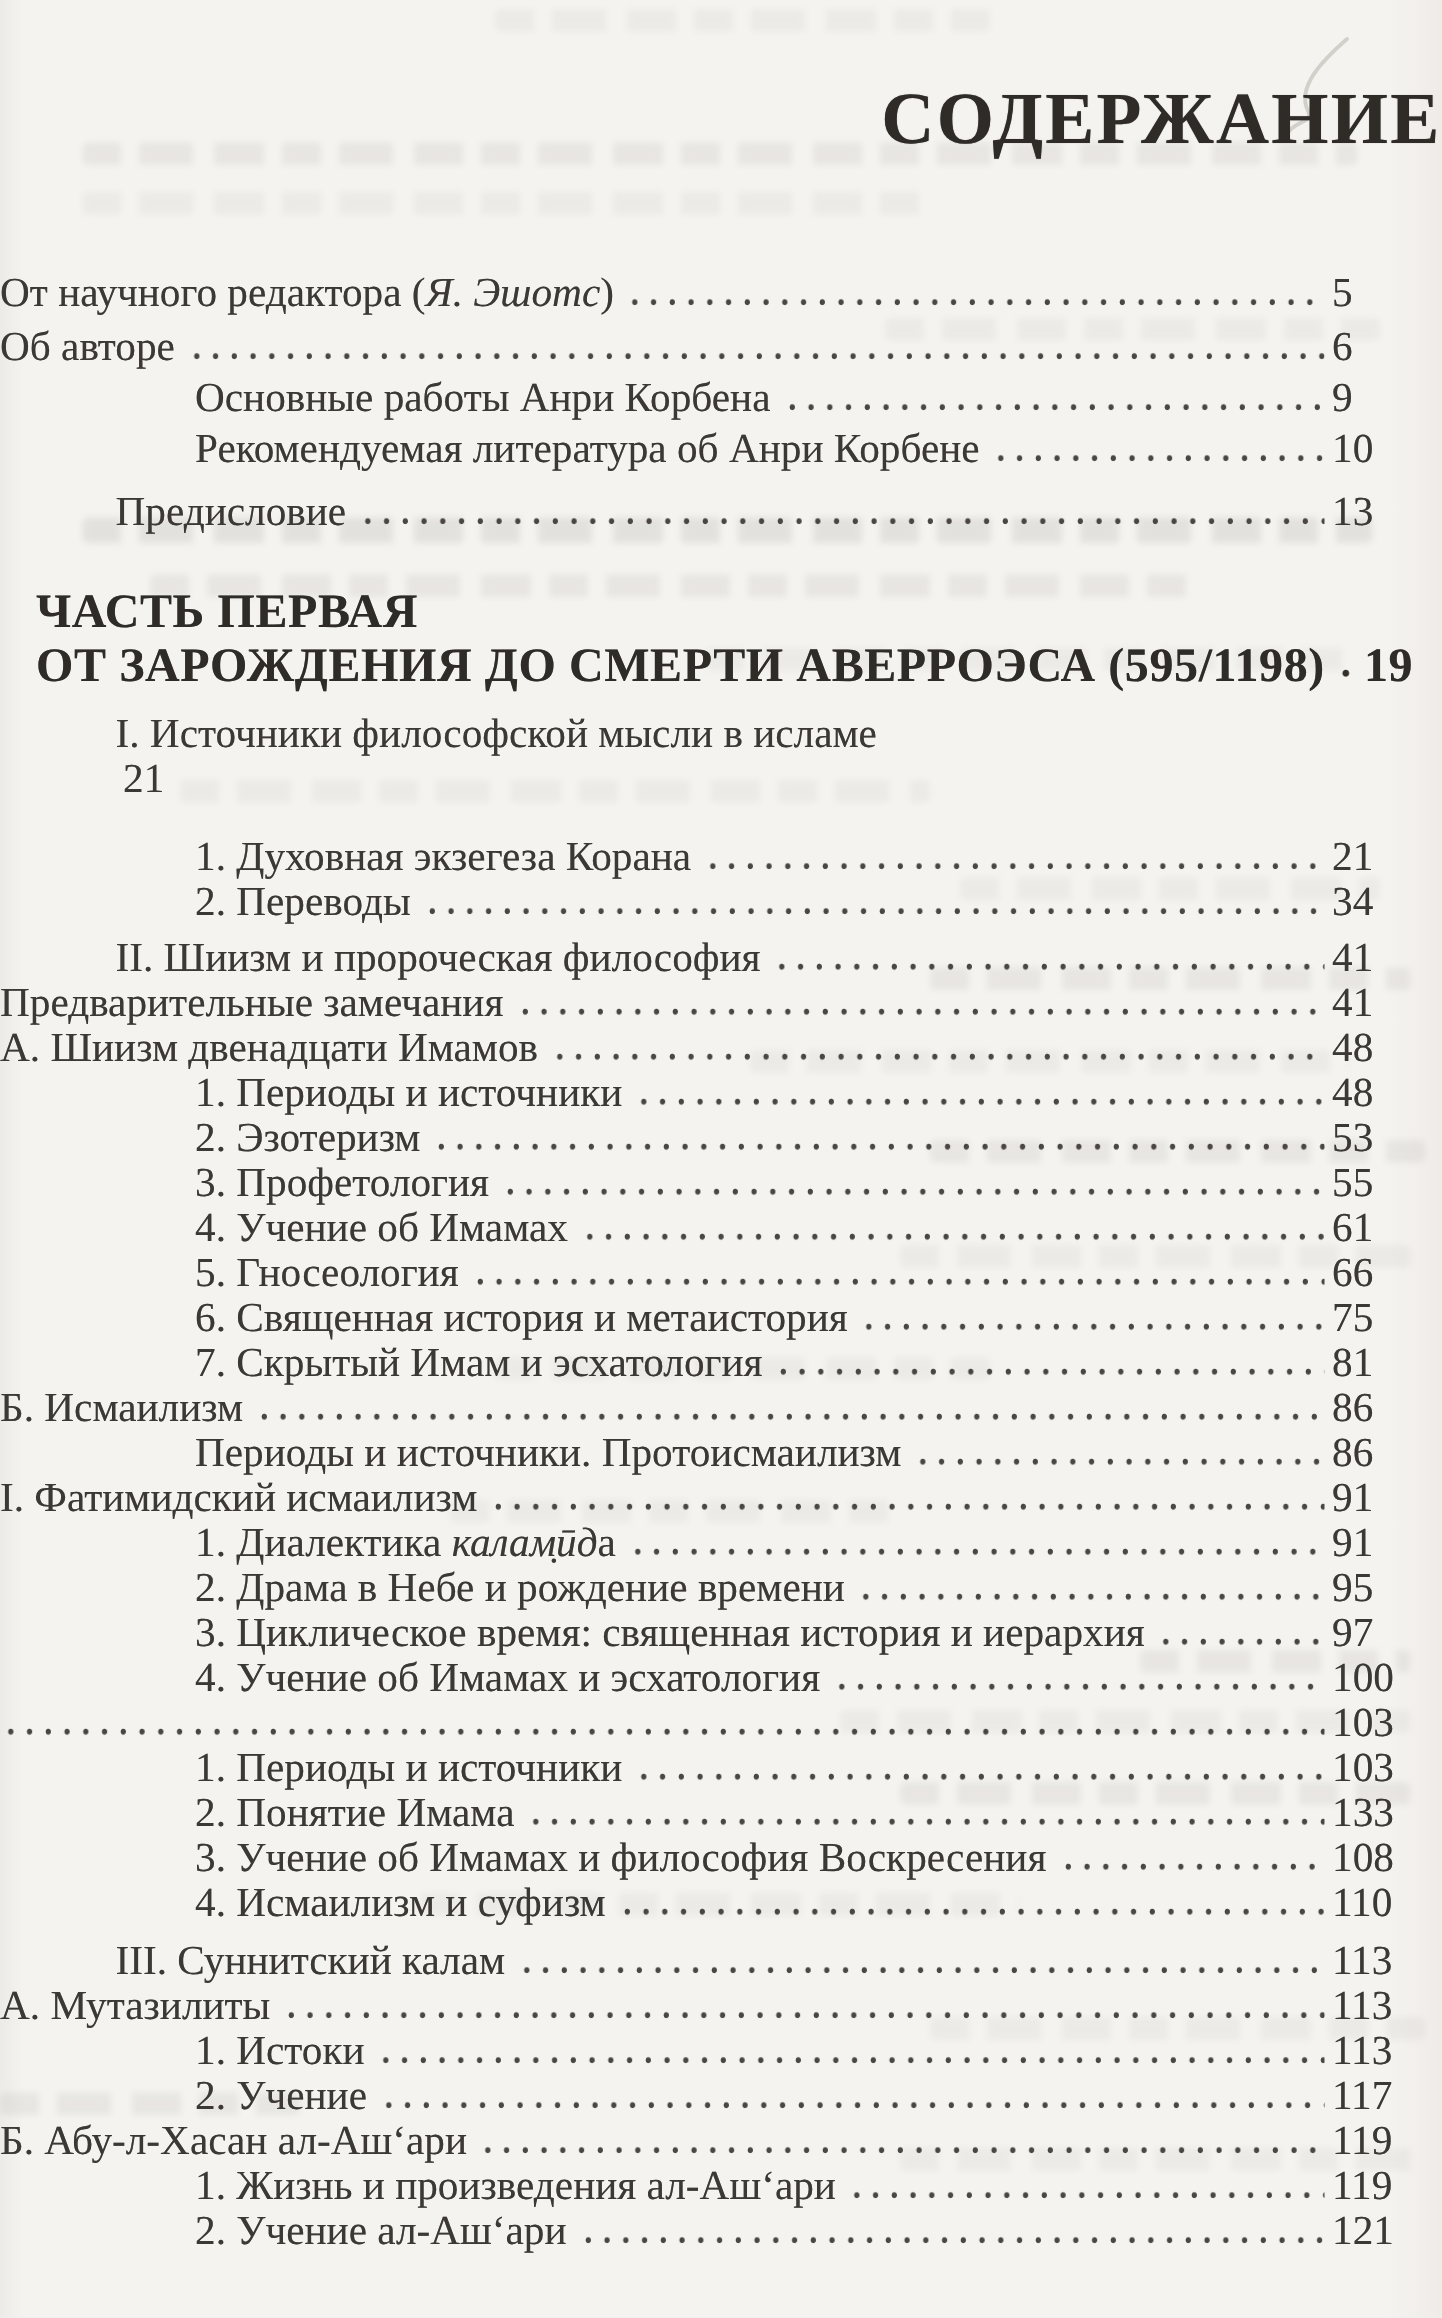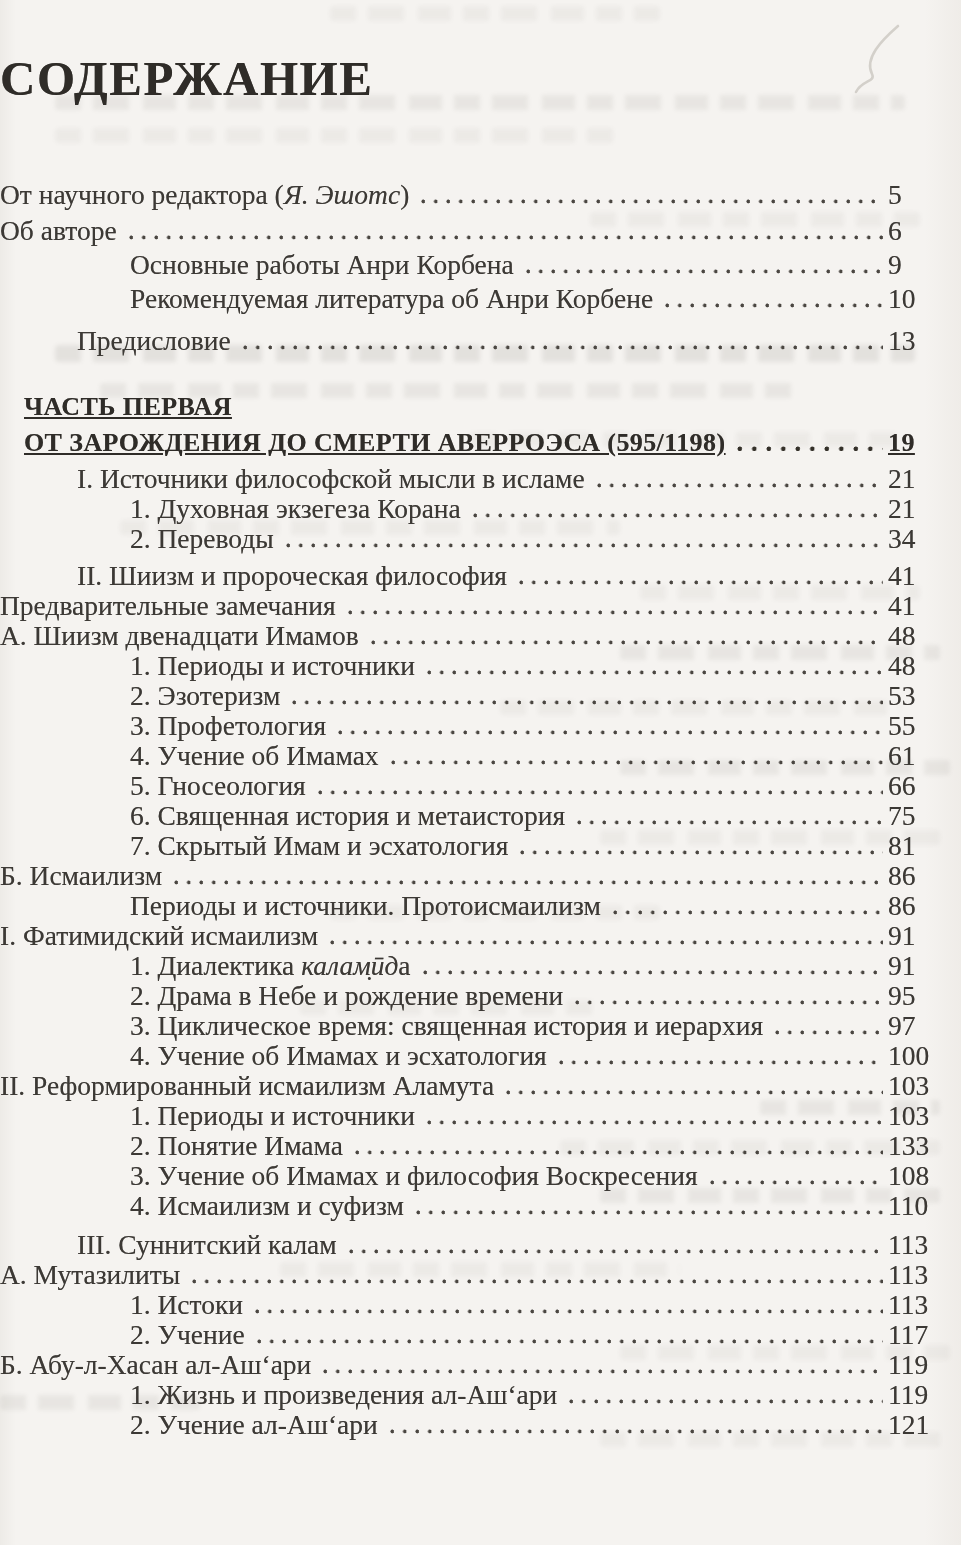--- a/index.html
+++ b/index.html
@@ -31,39 +31,39 @@
       #6b675f 0 26px, rgba(0,0,0,0) 26px 38px,
       #6b675f 38px 74px, rgba(0,0,0,0) 74px 88px,
       #6b675f 88px 121px, rgba(0,0,0,0) 121px 133px);
   }
   .sm.b{opacity:.06;}
   .sm.c{opacity:.12;height:17px;}
   .pen{position:absolute;top:18px;left:842px;opacity:.55;}
   h1.title{
     position:relative;
     margin:50px 0 0 0;
-    text-align:left;
+    text-align:right;
     font-size:49px;line-height:58px;
     font-weight:bold;
     letter-spacing:1.5px;
     color:var(--ink-bold);
     text-shadow:0 0 .5px rgba(47,44,40,.65);
   }
   .toc{
     position:relative;
     margin-top:72px;
     padding-right:21px;
   }
   .row{
     display:flex;align-items:baseline;
     font-size:27.5px;line-height:30px;
     white-space:nowrap;
     text-shadow:0 0 .4px rgba(60,57,53,.55);
   }
-  .row.lvl0{padding-left:24px;font-size:26px;line-height:34px;font-weight:bold;color:var(--ink-bold);letter-spacing:.4px;text-decoration:underline;}
+  .row.lvl0{padding-left:24px;font-size:32px;line-height:34px;font-weight:bold;color:var(--ink-bold);letter-spacing:.4px;}
   .row.lvl1{padding-left:77px;}
   .row.lvl2{}
   .row.lvl3{padding-left:130px;}
   .label{flex:0 0 auto;padding-right:7px;}
   .it{font-style:italic;}
   .dots{
     flex:1 1 auto;align-self:stretch;min-width:14px;
     background-image:radial-gradient(circle at 2.2px 2.2px,var(--dot) 1.5px,rgba(0,0,0,0) 2.05px);
     background-size:12.5px 4.5px;
     background-repeat:repeat-x;
@@ -139,21 +139,21 @@
         <span class="num">13</span>
       </div>
       <div class="row lvl0" style="margin-top: 34px;">
         <span class="label"><span>ЧАСТЬ ПЕРВАЯ</span></span>
       </div>
       <div class="row lvl0" style="margin-top: 2px;">
         <span class="label"><span>ОТ ЗАРОЖДЕНИЯ ДО СМЕРТИ АВЕРРОЭСА (595/1198)</span></span>
         <span class="dots"></span>
         <span class="num">19</span>
       </div>
-      <div class="row lvl1" style="margin-top: 4px;">
+      <div class="row lvl1" style="margin-top: 14px; flex-direction: column;">
         <span class="label"><span>I. Источники философской мысли в исламе</span></span>
         <span class="dots"></span>
         <span class="num">21</span>
       </div>
       <div class="row lvl3">
         <span class="label"><span>1. Духовная экзегеза Корана</span></span>
         <span class="dots"></span>
         <span class="num">21</span>
       </div>
       <div class="row lvl3">
@@ -240,21 +240,20 @@
         <span class="label"><span>3. Циклическое время: священная история и иерархия</span></span>
         <span class="dots"></span>
         <span class="num">97</span>
       </div>
       <div class="row lvl3">
         <span class="label"><span>4. Учение об Имамах и эсхатология</span></span>
         <span class="dots"></span>
         <span class="num">100</span>
       </div>
       <div class="row lvl2">
-        <span class="label"><span>II. Реформированный исмаилизм Аламута</span></span>
         <span class="dots"></span>
         <span class="num">103</span>
       </div>
       <div class="row lvl3">
         <span class="label"><span>1. Периоды и источники</span></span>
         <span class="dots"></span>
         <span class="num">103</span>
       </div>
       <div class="row lvl3">
         <span class="label"><span>2. Понятие Имама</span></span>

